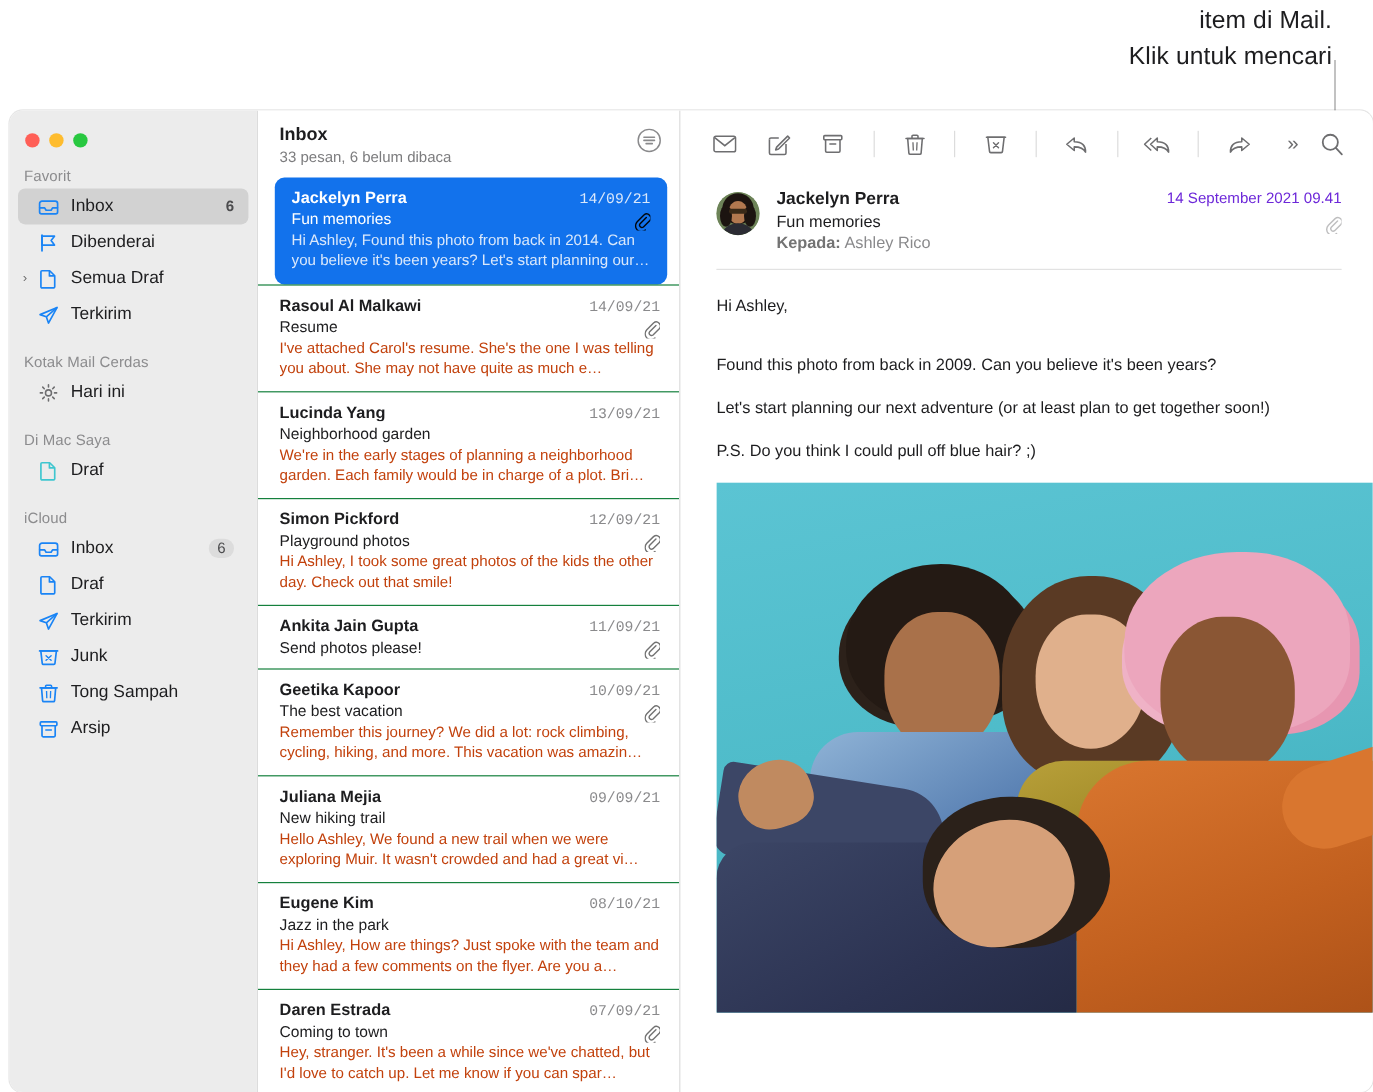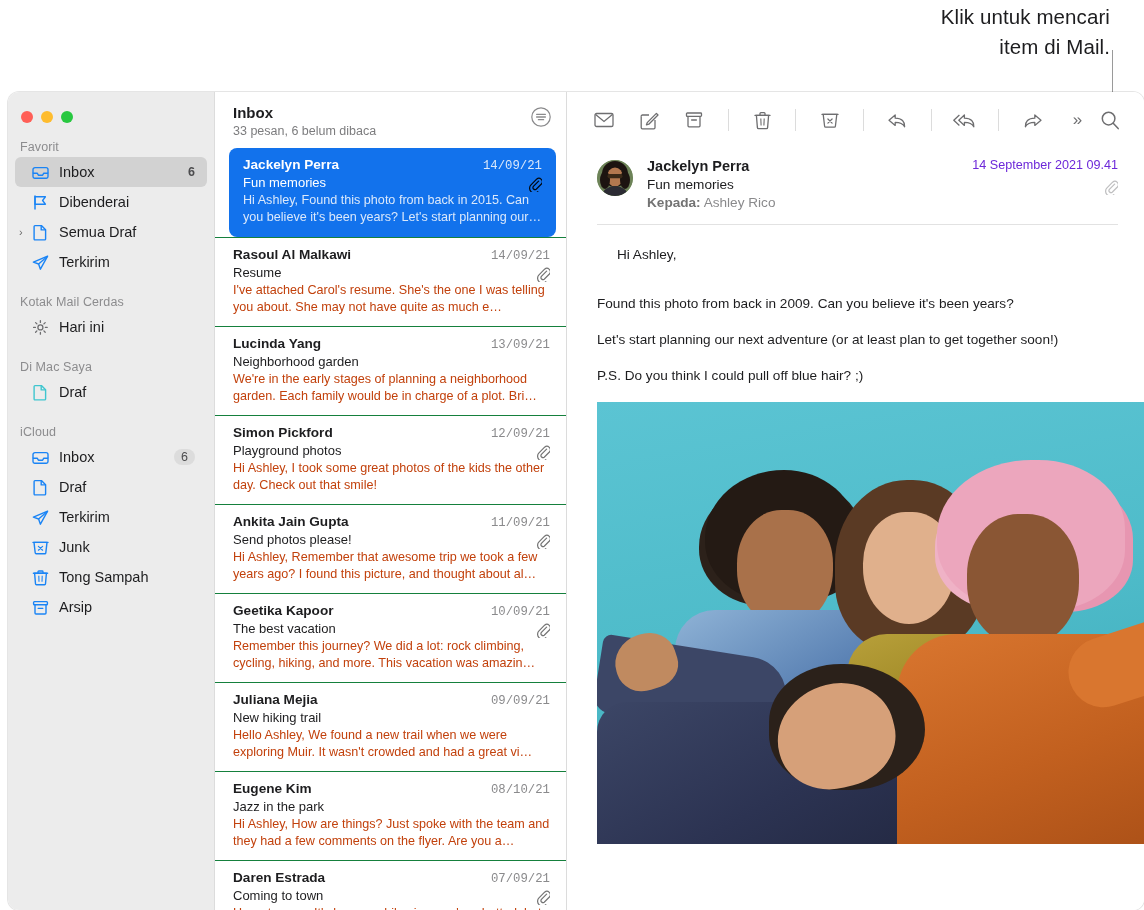--- a/index.html
+++ b/index.html
@@ -275,21 +275,21 @@
     height: 1px;
     background: #e2e2e2;
   }
 
   #body {
     padding: 20px 30px 0 30px;
     font-size: 13.6px;
     color: #1d1d1f;
   }
   #body .para { margin-bottom: 17px; line-height: 19px; }
-  #body .greet { margin-bottom: 30px; margin-left: 20px; }
+  #body .greet { margin-bottom: 30px; }
 
   
   #photo-wrap {
     margin: 8px 0 0 30px;
     width: 576px;
     height: 442px;
     overflow: hidden;
     position: relative;
   }
   #photo {
@@ -371,22 +371,22 @@
   .hand {
     left: 18px; top: 232px; width: 62px; height: 56px;
     background: #c08a60; border-radius: 50% 46% 40% 44%;
     transform: rotate(-18deg);
   }
 </style>
 </head>
 <body>
 
 <div id="callout">
+  <div>item di Mail.</div>
   <div>Klik untuk mencari</div>
-  <div>item di Mail.</div>
 </div>
 <div id="callout-line"></div>
 
 <div id="window">
 
   <div id="sidebar">
     <div id="traffic">
       <span class="light red"></span>
       <span class="light yellow"></span>
       <span class="light green"></span>
@@ -528,21 +528,21 @@
         </svg>
       </div>
     </div>
     <div id="msg-list">
         <div class="msg selected first">
           <div class="msg-row1">
             <span class="msg-from">Jackelyn Perra</span>
             <span class="msg-date">14/09/21</span>
           </div>
           <div class="msg-subject">Fun memories</div>
-          <div class="msg-preview">Hi Ashley, Found this photo from back in 2015. Can you believe it's been years? Let's start planning our…</div>
+          <div class="msg-preview">Hi Ashley, Found this photo from back in 2014. Can you believe it's been years? Let's start planning our…</div>
           <span class="clip"><svg width="13" height="15" viewBox="0 0 13 15">
               <path d="M9.6 4.2 L4.4 9.4 a2 2 0 0 0 2.8 2.8 l5.2-5.2 a3.4 3.4 0 0 0-4.8-4.8 L2 7.8 a4.8 4.8 0 0 0 6.8 6.8" fill="none" stroke="currentColor" stroke-width="1.2" stroke-linecap="round"></path>
             </svg></span>
         </div>
         <div class="msg">
           <div class="msg-row1">
             <span class="msg-from">Rasoul Al Malkawi</span>
             <span class="msg-date">14/09/21</span>
           </div>
           <div class="msg-subject">Resume</div>
@@ -569,21 +569,20 @@
           <span class="clip"><svg width="13" height="15" viewBox="0 0 13 15">
               <path d="M9.6 4.2 L4.4 9.4 a2 2 0 0 0 2.8 2.8 l5.2-5.2 a3.4 3.4 0 0 0-4.8-4.8 L2 7.8 a4.8 4.8 0 0 0 6.8 6.8" fill="none" stroke="currentColor" stroke-width="1.2" stroke-linecap="round"></path>
             </svg></span>
         </div>
         <div class="msg">
           <div class="msg-row1">
             <span class="msg-from">Ankita Jain Gupta</span>
             <span class="msg-date">11/09/21</span>
           </div>
           <div class="msg-subject">Send photos please!</div>
-          <div class="msg-preview">Hi Ashley, Remember that awesome trip we took a few years ago? I found this picture, and thought about al…</div>
           <span class="clip"><svg width="13" height="15" viewBox="0 0 13 15">
               <path d="M9.6 4.2 L4.4 9.4 a2 2 0 0 0 2.8 2.8 l5.2-5.2 a3.4 3.4 0 0 0-4.8-4.8 L2 7.8 a4.8 4.8 0 0 0 6.8 6.8" fill="none" stroke="currentColor" stroke-width="1.2" stroke-linecap="round"></path>
             </svg></span>
         </div>
         <div class="msg">
           <div class="msg-row1">
             <span class="msg-from">Geetika Kapoor</span>
             <span class="msg-date">10/09/21</span>
           </div>
           <div class="msg-subject">The best vacation</div>

